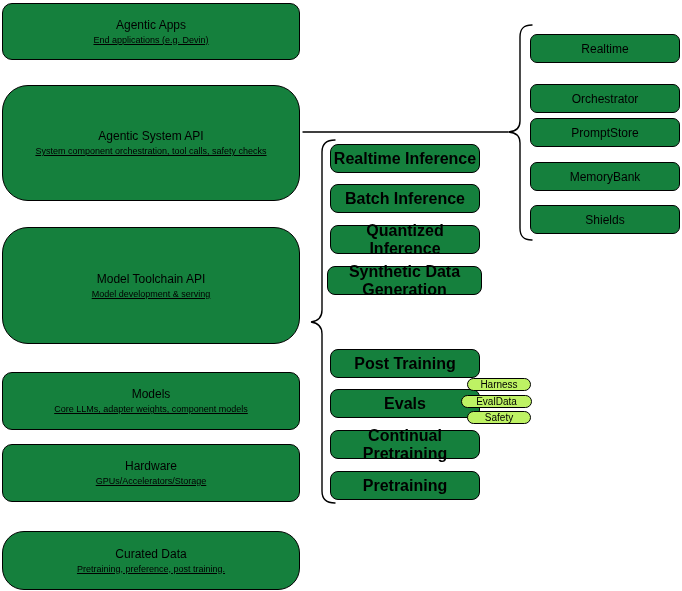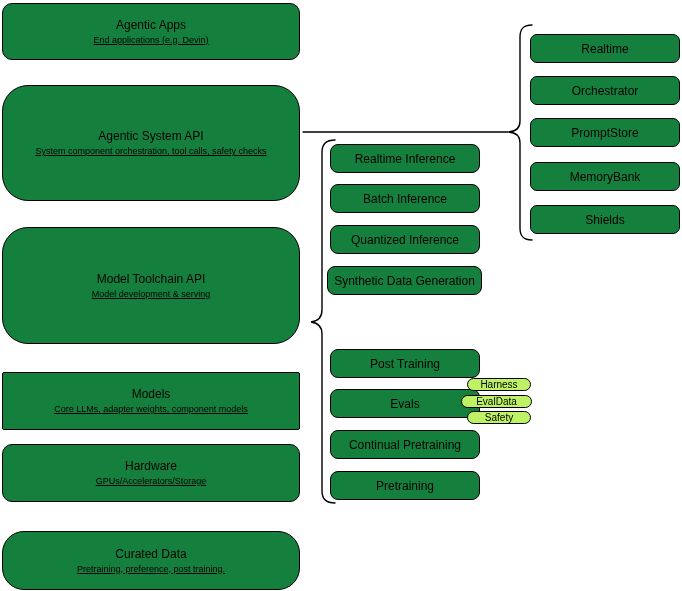--- a/index.html
+++ b/index.html
@@ -19,21 +19,21 @@
     background:#15803d;
     display:flex;
     flex-direction:column;
     align-items:center;
     justify-content:center;
     text-align:center;
   }
   .lbox{left:2px;width:298px;}
   .lbox .t{font-size:12px;line-height:15px;}
   .lbox .s{font-size:9px;line-height:12px;margin-top:1px;text-decoration:underline;}
-  .mbox{left:330px;width:150px;height:29px;border-radius:8px;font-size:12px;}
+  .mbox{left:330px;width:150px;height:29px;border-radius:8px;font-size:16px;font-weight:bold;}
   .rbox{left:530px;width:150px;height:29px;border-radius:7px;font-size:12px;}
   .pill{
     position:absolute;
     box-sizing:border-box;
     border:1.3px solid #000000;
     background:#bef264;
     border-radius:7px;
     font-size:10px;
     display:flex;align-items:center;justify-content:center;
     z-index:3;
@@ -62,21 +62,21 @@
   <div class="node lbox" style="top:85px;height:116px;border-radius:26px">
     <div class="t">Agentic System API</div>
     <div class="s">System component orchestration, tool calls, safety checks</div>
   </div>
 
   <div class="node lbox" style="top:227px;height:117px;border-radius:26px">
     <div class="t">Model Toolchain API</div>
     <div class="s">Model development &amp; serving</div>
   </div>
 
-  <div class="node lbox" style="top:372px;height:58px;border-radius:2px">
+  <div class="node lbox" style="top:372px;height:58px;border-radius:10px">
     <div class="t">Models</div>
     <div class="s">Core LLMs, adapter weights, component models</div>
   </div>
 
   <div class="node lbox" style="top:444px;height:58px;border-radius:10px">
     <div class="t">Hardware</div>
     <div class="s">GPUs/Accelerators/Storage</div>
   </div>
 
   <div class="node lbox" style="top:531px;height:59px;border-radius:22px">
@@ -115,21 +115,21 @@
   <div class="pill" style="left:461px;top:395px;width:71px;height:13px">
     <span>EvalData</span>
   </div>
   <div class="pill" style="left:467px;top:411px;width:64px;height:13px">
     <span>Safety</span>
   </div>
 
   <div class="node rbox" style="top:34px">
     <span>Realtime</span>
   </div>
-  <div class="node rbox" style="top:76px">
+  <div class="node rbox" style="top:84px">
     <span>Orchestrator</span>
   </div>
   <div class="node rbox" style="top:118px">
     <span>PromptStore</span>
   </div>
   <div class="node rbox" style="top:162px">
     <span>MemoryBank</span>
   </div>
   <div class="node rbox" style="top:205px">
     <span>Shields</span>

